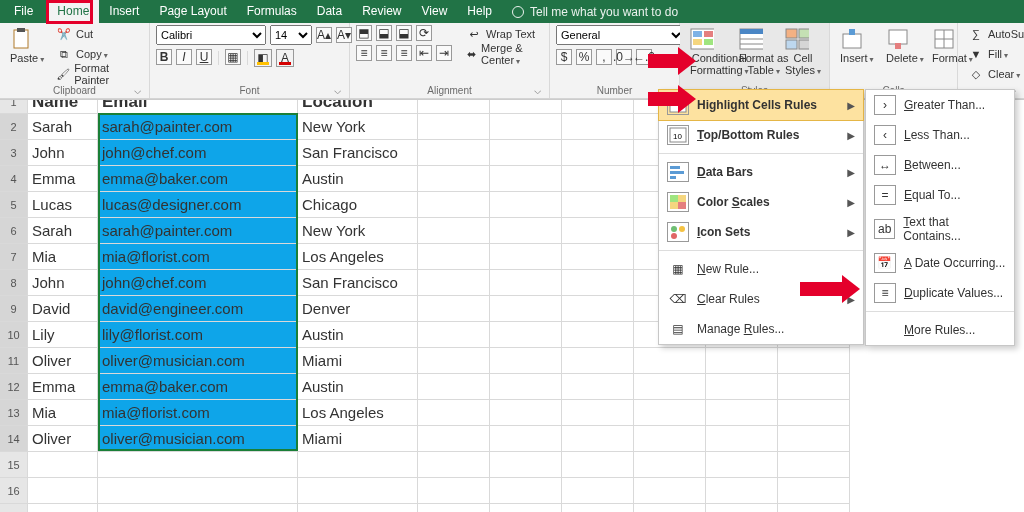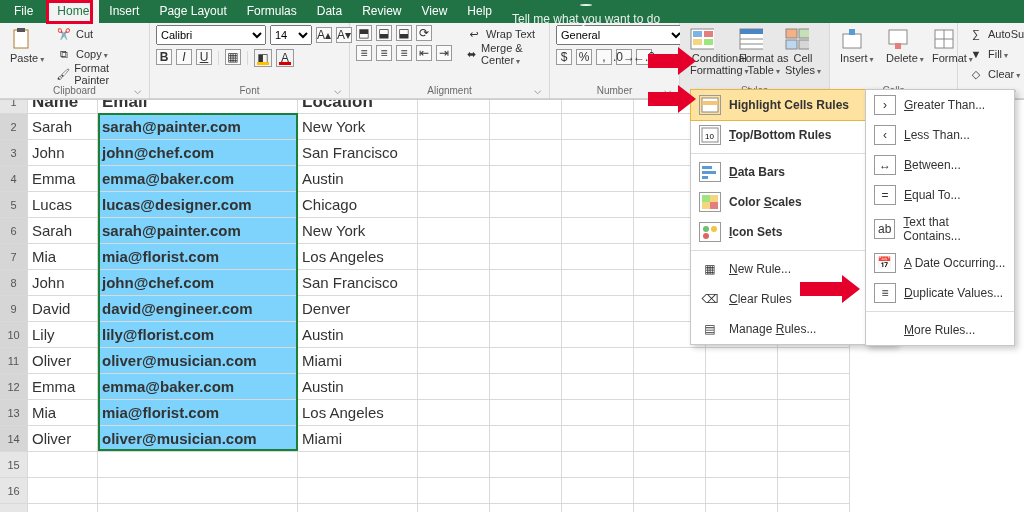--- a/index.html
+++ b/index.html
@@ -3,21 +3,21 @@
 <meta charset="utf-8">
 <style>
 * { box-sizing: border-box; margin: 0; padding: 0; font-family: "Segoe UI", Tahoma, sans-serif; }
 body { background: #fff; font-size: 12px; color: #333; width: 1024px; height: 512px; overflow: hidden; position: relative; }
 
 
 #tabbar { background: #217346; height: 23px; display: flex; align-items: stretch; color: #fff; font-size: 12px; }
 #tabbar .tab { padding: 4px 10px; cursor: pointer; }
 #tabbar .tab.active { background: #f3f3f3; color: #217346; }
 #tabbar .tab.file { background: #217346; padding: 4px 14px; }
-#tabbar .tell { display: flex; align-items: center; gap: 6px; padding: 4px 10px; opacity: .9; flex-direction: column; }
+#tabbar .tell { display: flex; align-items: center; gap: 6px; padding: 4px 10px; opacity: .9; }
 .bulb { width: 12px; height: 12px; border: 1.5px solid #fff; border-radius: 50%; display: inline-block; position: relative; }
 
 .red-box { position: absolute; border: 3px solid #e4002b; pointer-events: none; }
 
 
 #ribbon { background: #f3f3f3; border-bottom: 1px solid #d4d4d4; height: 76px; display: flex; }
 .rg { border-right: 1px solid #d9d9d9; display: flex; flex-direction: column; justify-content: space-between; padding: 2px 6px 0 6px; }
 .rg-label { font-size: 10px; color: #6a6a6a; text-align: center; padding: 1px 0 2px; border-top: 0; position: relative; }
 .rg-label::after { content: "⌵"; font-size: 9px; color: #777; position: absolute; right: 2px; bottom: 1px; }
 .rg-body { display: flex; gap: 4px; align-items: flex-start; flex: 1; }
@@ -39,21 +39,21 @@
 .fclr::after{content:"";position:absolute;bottom:1px;left:2px;right:2px;height:3px;background:#d40000;}
 .fclr.y::after{background:#ffc000;}
 
 .sep { width: 1px; background: #d9d9d9; align-self: stretch; margin: 2px 2px; }
 
 
 #sheet { display: grid; grid-template-columns: 28px 70px 200px 120px repeat(6,72px); border-top: 1px solid #ccc; font-size: 15px; }
 #sheet > div { border-right: 1px solid #d9d9d9; border-bottom: 1px solid #d9d9d9; padding: 2px 4px; height: 26px; line-height: 22px; white-space: nowrap; overflow: hidden; }
 .rh { background: #e6e6e6; text-align: center; font-size: 11px; color: #555; }
 .rh.sel { background: #d6d6d6; }
-.emailcell { background: #7dd3fc; font-weight: bold; }
+.emailcell { background: #0ea5e9; }
 .hdrcell { font-weight: 700; font-size: 17px; overflow: hidden; }
 
 
 #selbox { position: absolute; border: 2px solid #1a7f37; pointer-events:none; }
 
 
 .menu { position: absolute; background: #fff; border: 1px solid #c7c7c7; box-shadow: 3px 3px 6px rgba(0,0,0,.2); font-size: 12px; }
 .menu .mi { display: flex; align-items: center; gap: 8px; padding: 5px 8px; cursor: pointer; position: relative; }
 .menu .mi .mic { width: 22px; height: 20px; display: flex; align-items: center; justify-content: center; border: 1px solid #999; }
 .menu .mi .mic.nb { border: none; }
@@ -461,21 +461,21 @@
     <div></div>
     <div></div>
     <div></div>
     <div></div>
     <div></div>
     <div></div>
     <div></div>
   </div>
 <div id="selbox" style="left: 98px; top: 113px; width: 200px; height: 338px;"></div>
 
-<div class="menu" id="m1" style="left:690px;top:89px;width:206px">
+<div class="menu" id="m1" style="left:658px;top:89px;width:206px">
   <div class="mi hl">
       <span class="mic">
         <svg width="18" height="16">
           <rect x="1" y="1" width="16" height="14" fill="#fff" stroke="#888"></rect>
           <rect x="1" y="4" width="16" height="4" fill="#f6c37b"></rect>
         </svg>
       </span>
       <b>Highlight Cells Rules</b>
       <span class="arrow">▶</span>
     </div>

